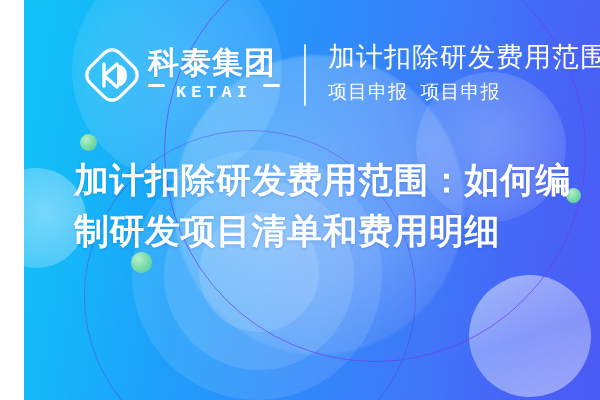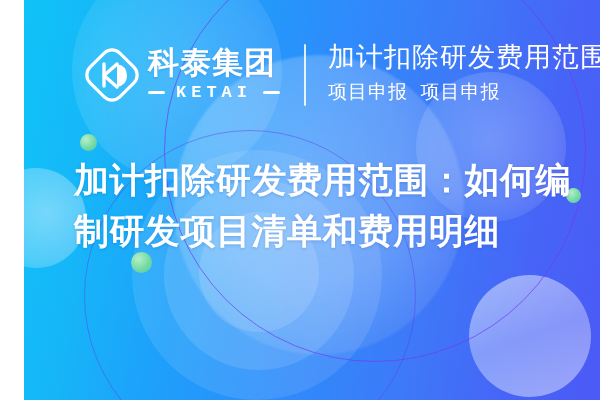--- a/index.html
+++ b/index.html
@@ -160,21 +160,20 @@
     font-size: 31px;
     font-weight: bold;
     letter-spacing: 1px;
     line-height: 1.05;
     white-space: nowrap;
     text-shadow: 0 1px 2px rgba(20,60,150,0.18);
   }
 
   .logo-en-row {
     display: flex;
-    align-items: center;
     margin-top: 3px;
     gap: 11px;
   }
   .logo-dash {
     height: 3px;
     background: #ffffff;
     border-radius: 2px;
     flex: none;
   }
   .logo-dash.left  { width: 17px; }

